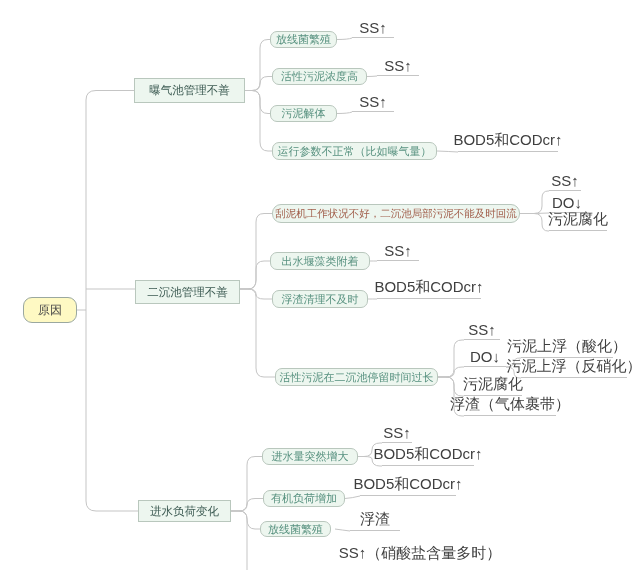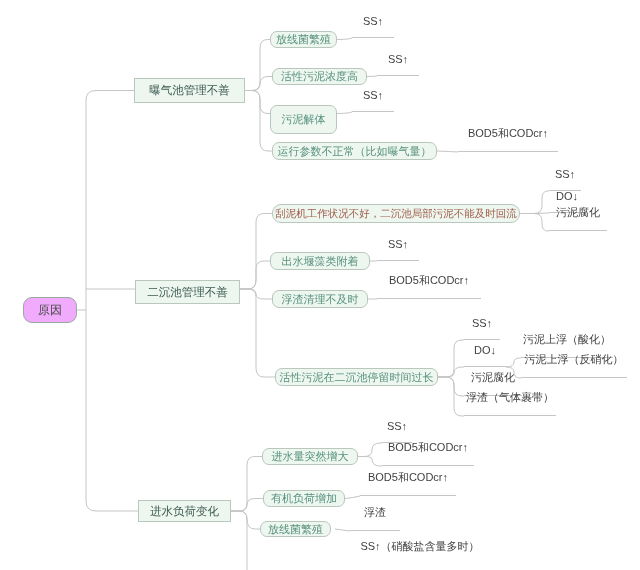--- a/index.html
+++ b/index.html
@@ -3,25 +3,25 @@
 <meta charset="utf-8">
 <style>
   html,body{margin:0;padding:0;background:#ffffff;}
   .canvas{position:relative;width:640px;height:570px;background:#ffffff;overflow:hidden;
           font-family:"Liberation Sans","DejaVu Sans",sans-serif;}
   .wires{position:absolute;left:0;top:0;width:640px;height:570px;}
   .node{position:absolute;box-sizing:border-box;background:#edf6ef;border:1px solid #b9c7bd;
         border-radius:7px;display:flex;align-items:center;justify-content:center;
         font-size:11px;color:#57917f;white-space:nowrap;overflow:hidden;}
   .branch{color:#3c5a52;font-size:11.5px;border-radius:0;}
-  .root{background:#f0abfc;border:1px solid #9aa8a0;color:#4a4a4a;font-size:12px;border-radius:9px;}
+  .root{background:#fef9c3;border:1px solid #9aa8a0;color:#4a4a4a;font-size:12px;border-radius:9px;}
   .warn{color:#a2604d;font-size:10.5px;border-radius:9px;}
   .effect{position:absolute;box-sizing:border-box;border-bottom:1px solid #c5c5c5;height:16px;
-          display:flex;align-items:flex-end;justify-content:center;font-size:11px;color:#3f3f3f;
-          white-space:nowrap;padding-bottom:10px;}
+          display:flex;align-items:flex-end;justify-content:center;font-size:15px;color:#3f3f3f;
+          white-space:nowrap;padding-bottom:1px;}
   .noline{border-bottom:none;height:18px;}
 </style>
 </head>
 <body>
 
 <div class="canvas">
 
   <svg class="wires" viewBox="0 0 640 570" fill="none" stroke="#c5c5c5" stroke-width="1">
 
     <path d="M77,310 H86"></path>
@@ -71,21 +71,21 @@
   </svg>
 
   <div class="node root" style="left:23px;top:297px;width:54px;height:26px;">原因</div>
 
   <div class="node branch" style="left:134px;top:78px;width:111px;height:25px;">曝气池管理不善</div>
   <div class="node branch" style="left:135px;top:280px;width:105px;height:24px;">二沉池管理不善</div>
   <div class="node branch" style="left:138px;top:500px;width:93px;height:22px;">进水负荷变化</div>
 
   <div class="node" style="left:270px;top:31px;width:67px;height:17px;">放线菌繁殖</div>
   <div class="node" style="left:272px;top:68px;width:95px;height:17px;">活性污泥浓度高</div>
-  <div class="node" style="left:270px;top:105px;width:67px;height:29px;">污泥解体</div>
+  <div class="node" style="left:270px;top:105px;width:67px;height:17px;">污泥解体</div>
   <div class="node" style="left:272px;top:142px;width:165px;height:18px;">运行参数不正常（比如曝气量）</div>
 
   <div class="effect" style="left:352px;top:22px;width:42px;">SS↑</div>
   <div class="effect" style="left:377px;top:60px;width:42px;">SS↑</div>
   <div class="effect" style="left:352px;top:96px;width:42px;">SS↑</div>
   <div class="effect" style="left:458px;top:136px;width:100px;">BOD5和CODcr↑</div>
 
   <div class="node warn" style="left:272px;top:204px;width:248px;height:19px;">刮泥机工作状况不好，二沉池局部污泥不能及时回流</div>
   <div class="node" style="left:270px;top:252px;width:100px;height:18px;">出水堰藻类附着</div>
   <div class="node" style="left:272px;top:290px;width:96px;height:18px;">浮渣清理不及时</div>

